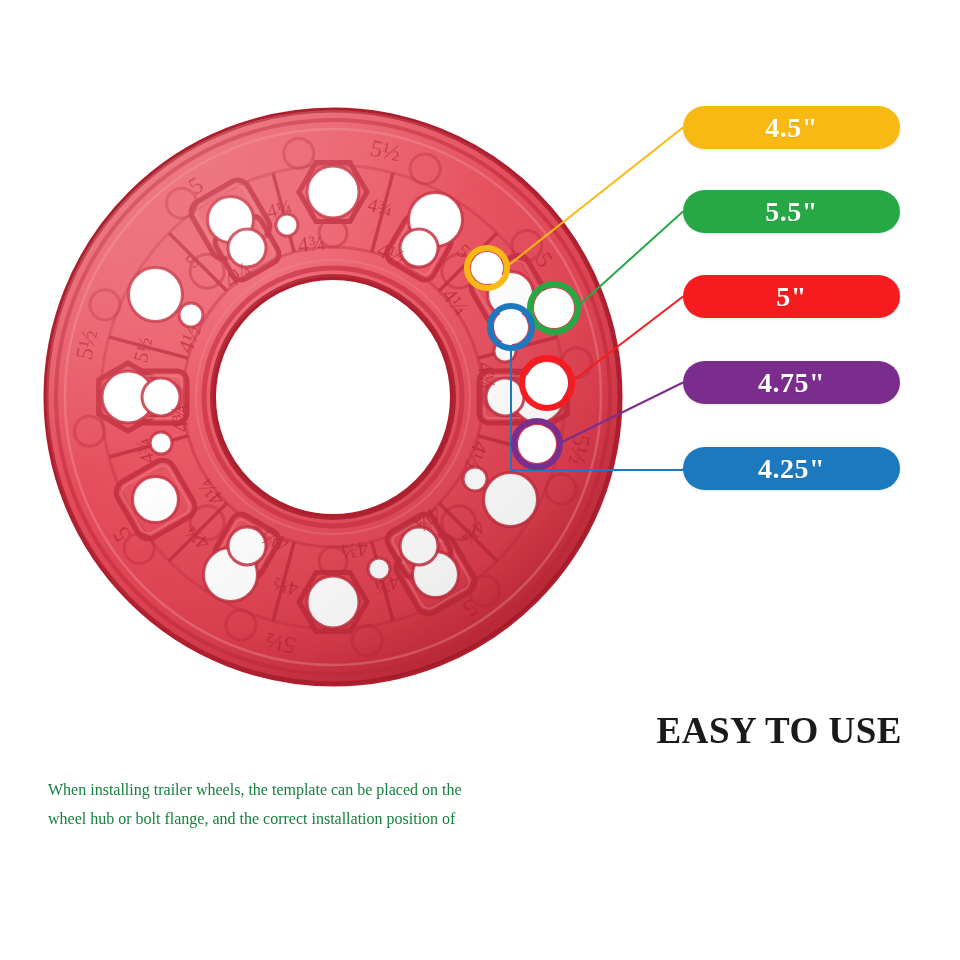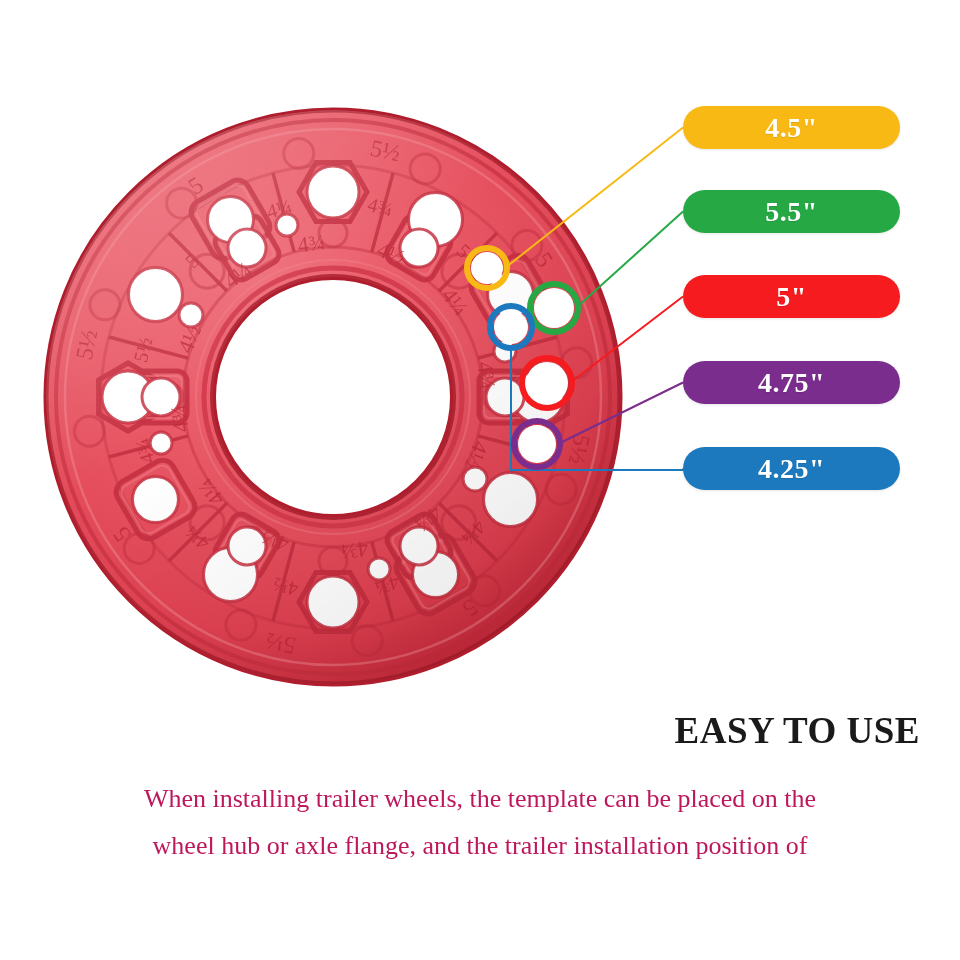--- a/index.html
+++ b/index.html
@@ -46,36 +46,36 @@
     user-select: none;
   }
   #text-block {
     position: absolute;
     left: 0;
     top: 712px;
     width: 960px;
   }
   #heading {
     text-align: right;
-    padding-right: 40px;
+    padding-right: 58px;
     font-family: "Liberation Serif", serif;
     font-weight: 700;
     font-size: 37px;
     letter-spacing: 0.5px;
     color: #1a1a1a;
     margin: 0;
     line-height: 1.0;
   }
   #body-text {
     margin: 26px 0 0 0;
-    text-align: center;
+    text-align: left;
     font-family: "Liberation Serif", serif;
-    font-size: 26px;
+    font-size: 16px;
     line-height: 1.82;
-    color: #be185d;
+    color: #15803d;
     padding: 0 48px;
   }
   #body-text .line { display: block; }
 </style>
 </head>
 <body>
 
 <div id="stage">
 
   <svg id="wheel-svg" viewBox="0 0 960 960">
@@ -442,17 +442,17 @@
       </div>
       <div class="pill" style="top: 447px; background: rgb(29, 121, 189);">
         <span>4.25"</span>
       </div>
     </div>
 
   <div id="text-block">
     <h1 id="heading">EASY TO USE</h1>
     <p id="body-text">
         <span class="line">When installing trailer wheels, the template can be placed on the</span>
-        <span class="line">wheel hub or axle flange, and the trailer installation position of</span>
+        <span class="line">wheel hub or bolt flange, and the correct installation position of</span>
       </p>
   </div>
 
 </div>
 
 </body></html>

